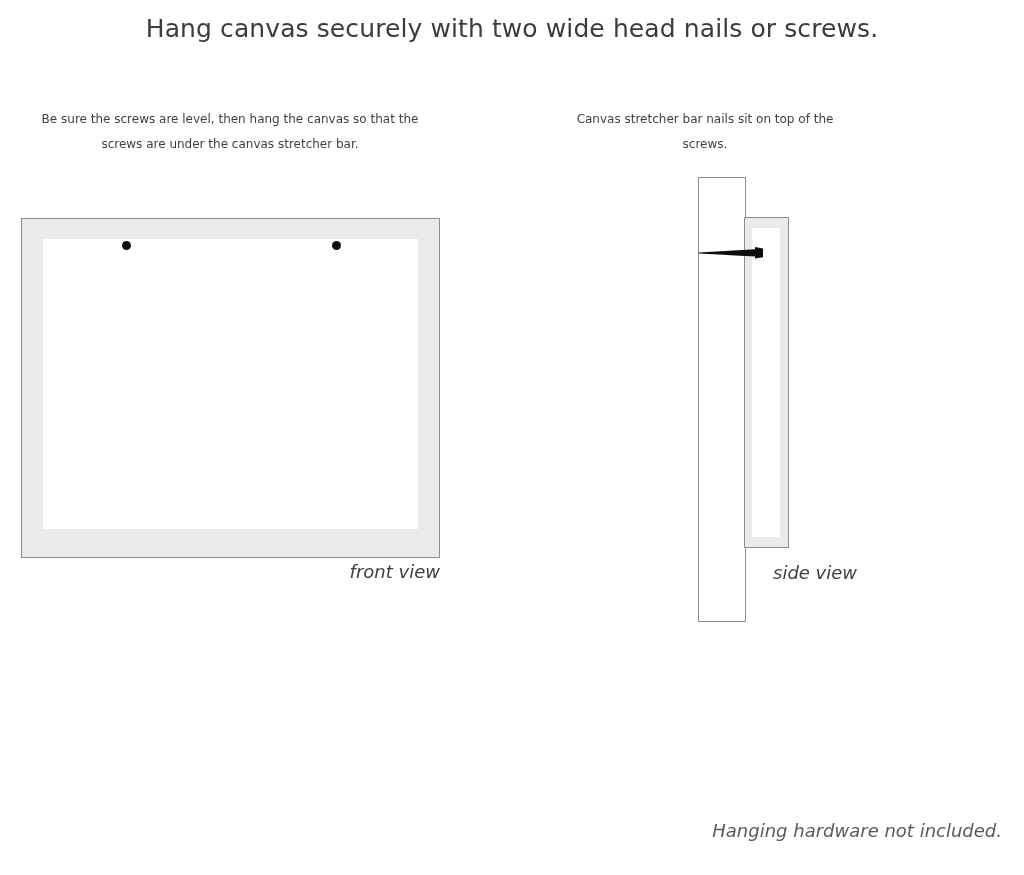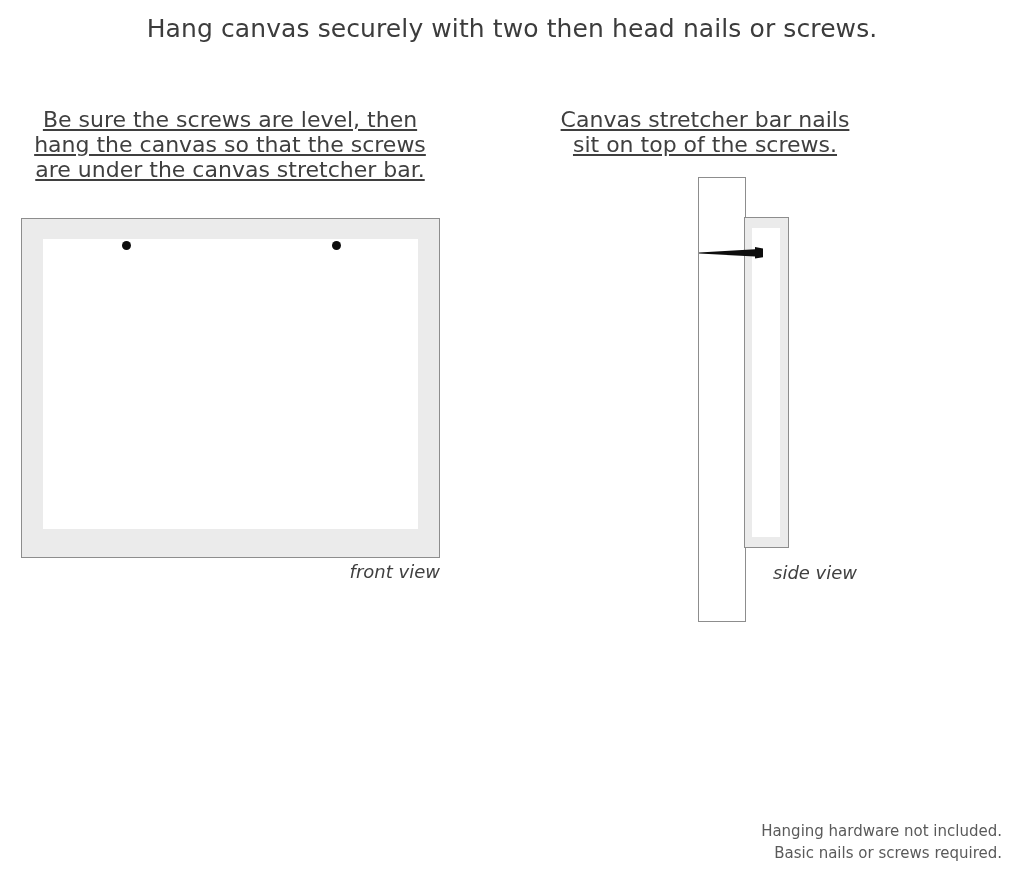--- a/index.html
+++ b/index.html
@@ -27,25 +27,24 @@
     text-align: center;
     font-size: 25px;
     font-weight: 400;
     color: #3c3c3c;
     letter-spacing: 0.1px;
   }
 
   
   .caption {
     position: absolute;
-    font-size: 22px;
+    font-size: 12px;
     line-height: 25px;
     color: #3f3f3f;
     text-align: center;
-    text-decoration: underline;
   }
   .caption-left {
     left: 20px;
     top: 107px;
     width: 420px;
   }
   .caption-right {
     left: 560px;
     top: 107px;
     width: 290px;
@@ -154,29 +153,30 @@
     overflow: visible;
   }
 
   
   .footer-note {
     position: absolute;
     right: 22px;
     top: 820px;
     width: 420px;
     text-align: right;
-    font-size: 15px;
+    font-size: 18px;
     line-height: 22px;
     color: #5a5a5a;
+    font-style: italic;
   }
 </style>
 </head>
 <body>
 
-<div class="title">Hang canvas securely with two then head nails or screws.</div>
+<div class="title">Hang canvas securely with two wide head nails or screws.</div>
 
 <div class="caption caption-left">Be sure the screws are level, then hang the canvas so that the screws are under the canvas stretcher bar.</div>
 
 <div class="caption caption-right">Canvas stretcher bar nails sit on top of the screws.</div>
 
 <div class="front-view">
   <div class="front-frame">
     <div class="front-inner"></div>
     <div class="screw-dot screw-dot-left"></div>
     <div class="screw-dot screw-dot-right"></div>
@@ -195,14 +195,13 @@
     <polygon points="0,8.6 56,5.2 56,12.4 0,9.6" fill="#0d0d0d"></polygon>
 
     <polygon points="56,3.0 64,4.6 64,13.2 56,14.4" fill="#0d0d0d"></polygon>
   </svg>
 </div>
 
 <div class="view-label label-side">side view</div>
 
 <div class="footer-note">
   <div>Hanging hardware not included.</div>
-  <div>Basic nails or screws required.</div>
 </div>
 
 </body></html>

